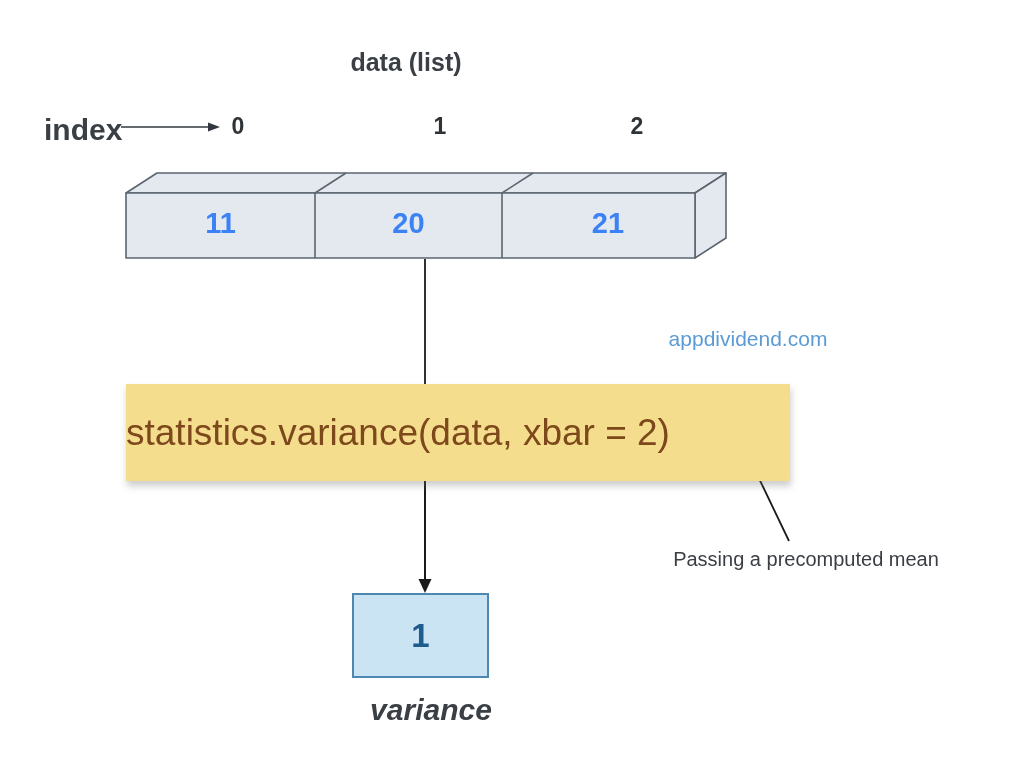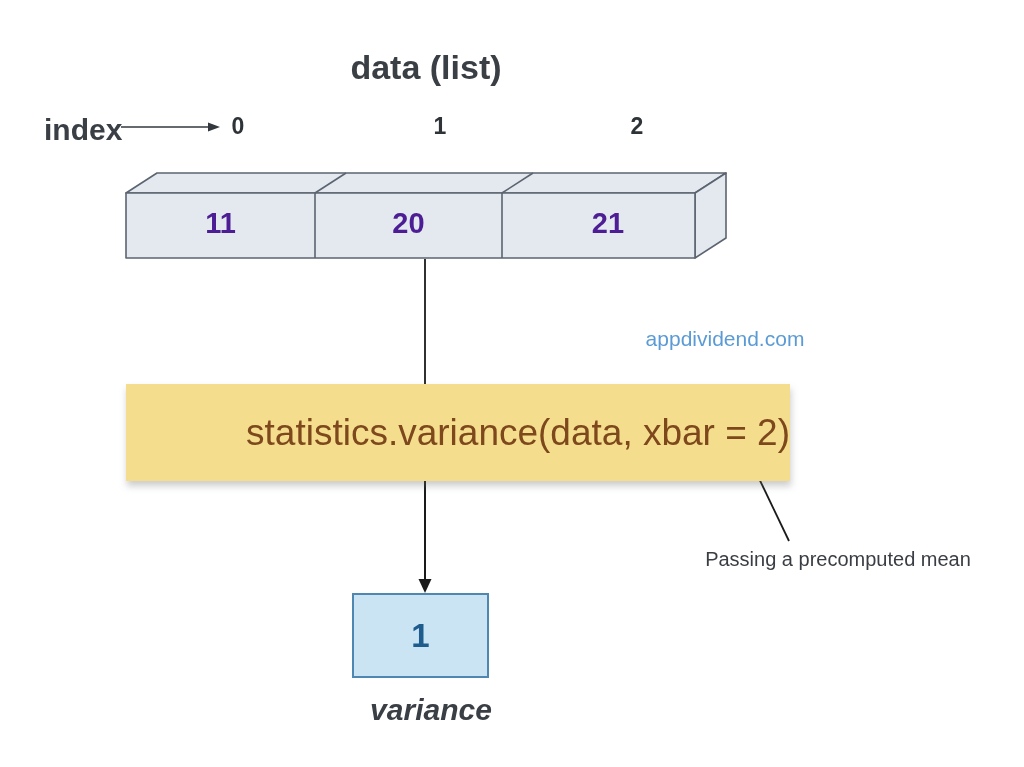--- a/index.html
+++ b/index.html
@@ -19,39 +19,40 @@
     font-size: 30px;
     font-weight: 600;
     white-space: nowrap;
   }
   .idx-digit {
     color: #2e3338;
     font-size: 23px;
     font-weight: 600;
   }
   .cell-value {
-    color: #4c1d95;
+    color: #3b82f6;
     font-size: 29px;
     font-weight: 600;
     text-align: center;
   }
   #diagram-svg { position: absolute; left: 0; top: 0; }
 
   #watermark {
     color: #5b9bd5;
     font-size: 21px;
     font-weight: 400;
     white-space: nowrap;
+    margin-left: 23px;
   }
   #function-box {
     left: 126px; top: 384px;
     width: 664px; height: 97px;
     background: #f5dd8e;
     box-shadow: 1px 5px 7px rgba(110,110,110,0.35);
-    display: flex; align-items: center; justify-content: flex-end;
+    display: flex; align-items: center; justify-content: flex-start;
   }
   #function-text {
     color: #7d481b;
     font-size: 37px;
     font-weight: 400;
     white-space: nowrap;
   }
   #annotation-text {
     color: #3a3e44;
     font-size: 20px;
@@ -100,38 +101,38 @@
       <line x1="425" y1="481" x2="425" y2="582" stroke="#1a1a1a" stroke-width="2"></line>
       <polygon points="425,593 418.5,579 431.5,579" fill="#1a1a1a"></polygon>
     </g>
 
     <g>
       <line x1="789" y1="541" x2="754" y2="468" stroke="#1a1a1a" stroke-width="1.8"></line>
       <polygon points="748,456 757.7,465.8 749.6,469.7" fill="#1a1a1a"></polygon>
     </g>
   </svg>
 
-  <div class="abs cx lbl" style="left:406px; top:48px; font-size:34px;margin-left:20px;">data (list)</div>
+  <div class="abs cx lbl" style="left:406px; top:48px; font-size:25px;">data (list)</div>
 
   <div class="abs lbl" style="left:44px; top:113px;">index</div>
   <div class="abs cx idx-digit" style="left:238px; top:113px;">0</div>
   <div class="abs cx idx-digit" style="left:440px; top:113px;">1</div>
   <div class="abs cx idx-digit" style="left:637px; top:113px;">2</div>
 
   <div class="abs cell-value" style="left:126px; top:207px; width:189px;">11</div>
   <div class="abs cell-value" style="left:315px; top:207px; width:187px;">20</div>
   <div class="abs cell-value" style="left:502px; top:207px; width:212px;">21</div>
 
   <div id="watermark" class="abs cx" style="left:725px; top:327px;">appdividend.com</div>
 
   <div id="function-box" class="abs">
     <span id="function-text">statistics.variance(data, xbar = 2)</span>
   </div>
 
-  <div id="annotation-text" class="abs cx" style="left:838px; top:548px;">Passing a precomputed mean</div>
+  <div id="annotation-text" class="abs cx" style="left:806px; top:548px;">Passing a precomputed mean</div>
 
   <div id="result-box" class="abs">
     <span id="result-value">1</span>
   </div>
 
   <div class="abs cx lbl" style="left:431px; top:693px;font-style:italic;">variance</div>
 
 </div>
 
 </body></html>

